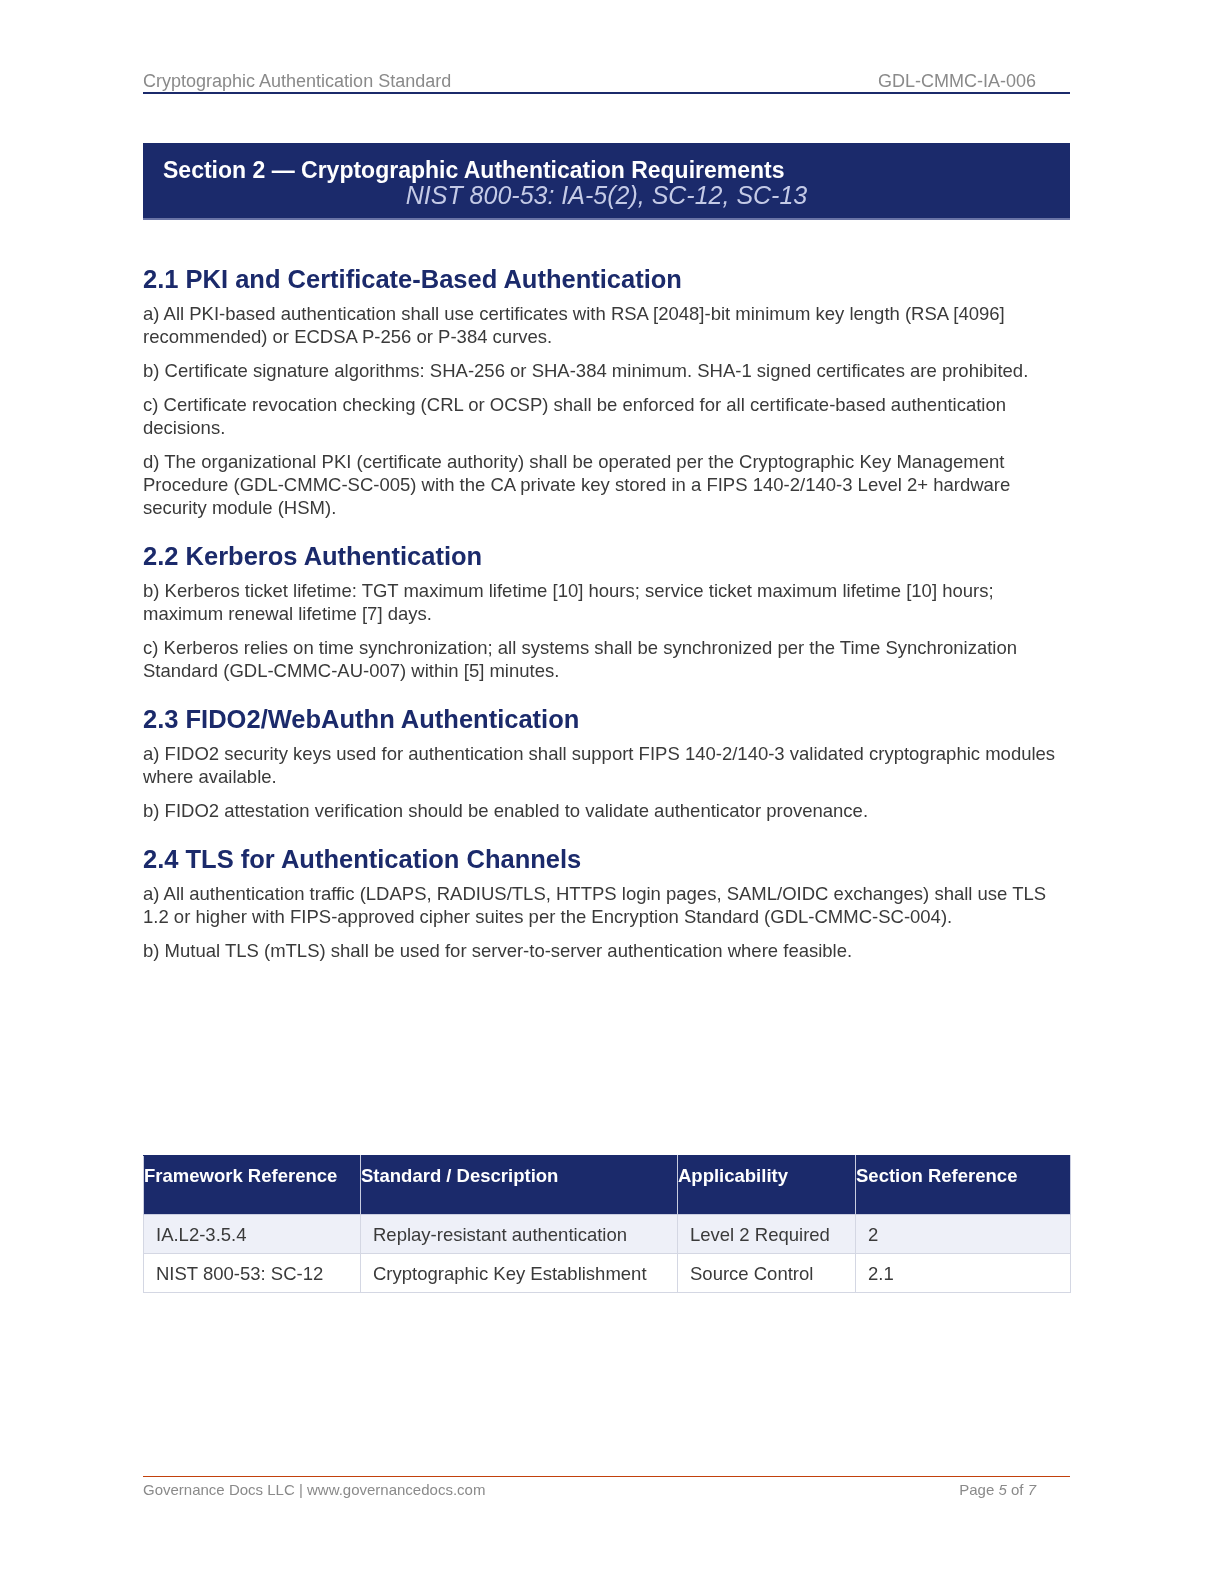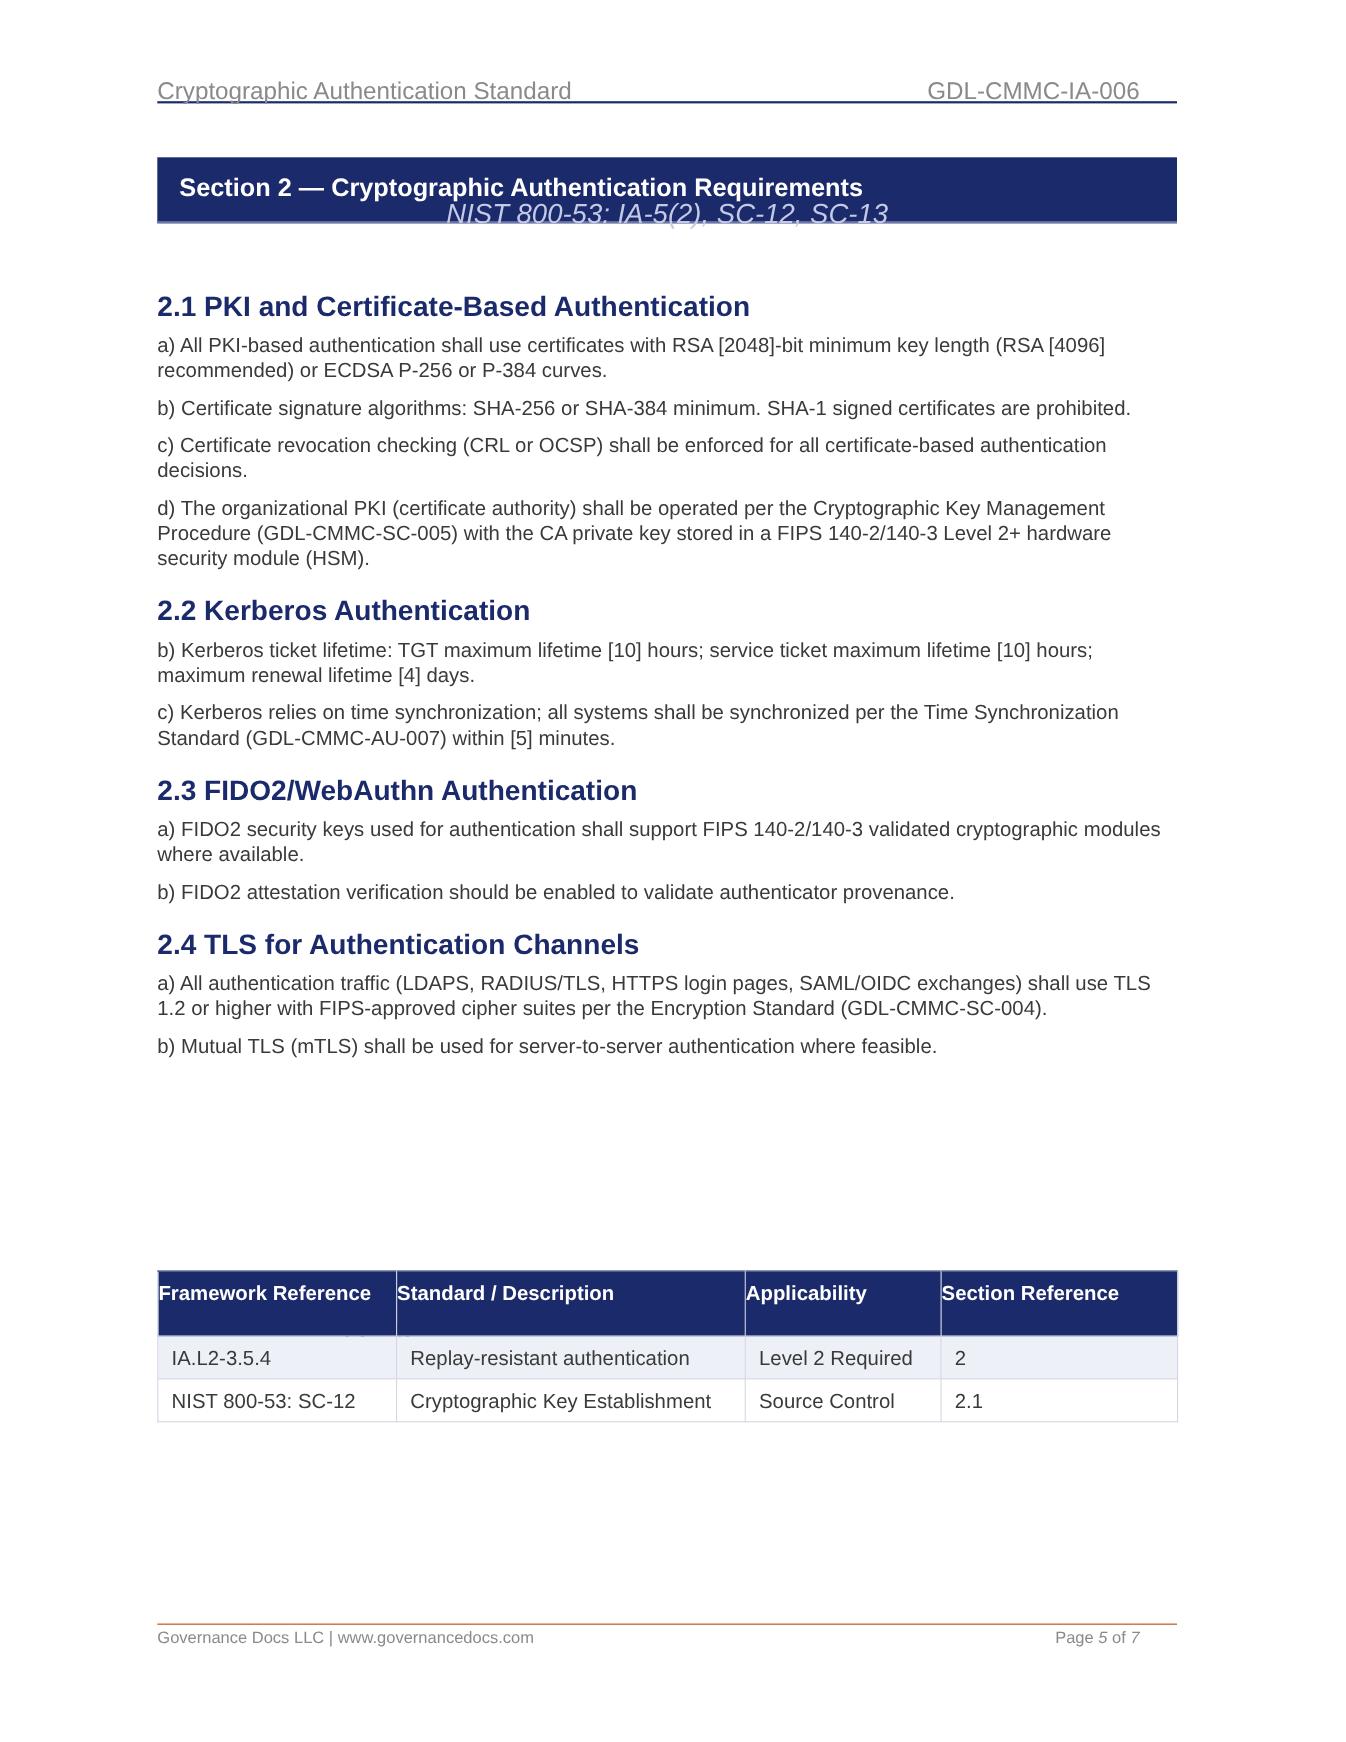--- a/index.html
+++ b/index.html
@@ -3,26 +3,26 @@
 <meta charset="utf-8">
 <style>
   html, body { margin: 0; padding: 0; background: #ffffff; }
   body {
     width: 1224px; height: 1584px; position: relative; overflow: hidden;
     font-family: "Liberation Sans", sans-serif; color: #3a3a3a;
   }
   .page-header {
     position: absolute; left: 143px; top: 70px; width: 927px; height: 22px;
     border-bottom: 2px solid #1b2a6b;
-    display: flex; justify-content: space-between; align-items: flex-start;
-    font-size: 22px; color: #8a8a8a;
+    display: flex; justify-content: space-between; align-items: center;
+    font-size: 18px; color: #8a8a8a;
   }
   .page-header .doc-id { margin-right: 34px; }
   .section-band {
-    position: absolute; left: 143px; top: 143px; width: 927px; height: 60px;
+    position: absolute; left: 143px; top: 143px; width: 927px; height: 77px;
     background: #1b2a6b; border-bottom: 2px solid #6a74a6;
     box-sizing: border-box; padding: 14px 20px 0 20px;
   }
   .section-band .band-title {
     color: #ffffff; font-weight: bold; font-size: 23px; line-height: 27px;
   }
   .section-band .band-sub {
     color: #c4cae6; font-style: italic; font-size: 25px; line-height: 22px; text-align: center;
   }
   .content { position: absolute; left: 143px; top: 262px; width: 930px; }
@@ -79,21 +79,21 @@
 <div class="content">
   <div class="sec">
     <h2 class="sub">2.1 PKI and Certificate-Based Authentication</h2>
     <p class="clause">a) All PKI-based authentication shall use certificates with RSA [2048]-bit minimum key length (RSA [4096] recommended) or ECDSA P-256 or P-384 curves.</p>
     <p class="clause">b) Certificate signature algorithms: SHA-256 or SHA-384 minimum. SHA-1 signed certificates are prohibited.</p>
     <p class="clause">c) Certificate revocation checking (CRL or OCSP) shall be enforced for all certificate-based authentication decisions.</p>
     <p class="clause">d) The organizational PKI (certificate authority) shall be operated per the Cryptographic Key Management Procedure (GDL-CMMC-SC-005) with the CA private key stored in a FIPS 140-2/140-3 Level 2+ hardware security module (HSM).</p>
   </div>
   <div class="sec">
     <h2 class="sub">2.2 Kerberos Authentication</h2>
-    <p class="clause">b) Kerberos ticket lifetime: TGT maximum lifetime [10] hours; service ticket maximum lifetime [10] hours; maximum renewal lifetime [4] days.</p>
+    <p class="clause">b) Kerberos ticket lifetime: TGT maximum lifetime [10] hours; service ticket maximum lifetime [10] hours; maximum renewal lifetime [7] days.</p>
     <p class="clause">c) Kerberos relies on time synchronization; all systems shall be synchronized per the Time Synchronization Standard (GDL-CMMC-AU-007) within [5] minutes.</p>
   </div>
   <div class="sec">
     <h2 class="sub">2.3 FIDO2/WebAuthn Authentication</h2>
     <p class="clause">a) FIDO2 security keys used for authentication shall support FIPS 140-2/140-3 validated cryptographic modules where available.</p>
     <p class="clause">b) FIDO2 attestation verification should be enabled to validate authenticator provenance.</p>
   </div>
   <div class="sec">
     <h2 class="sub">2.4 TLS for Authentication Channels</h2>
     <p class="clause">a) All authentication traffic (LDAPS, RADIUS/TLS, HTTPS login pages, SAML/OIDC exchanges) shall use TLS 1.2 or higher with FIPS-approved cipher suites per the Encryption Standard (GDL-CMMC-SC-004).</p>

